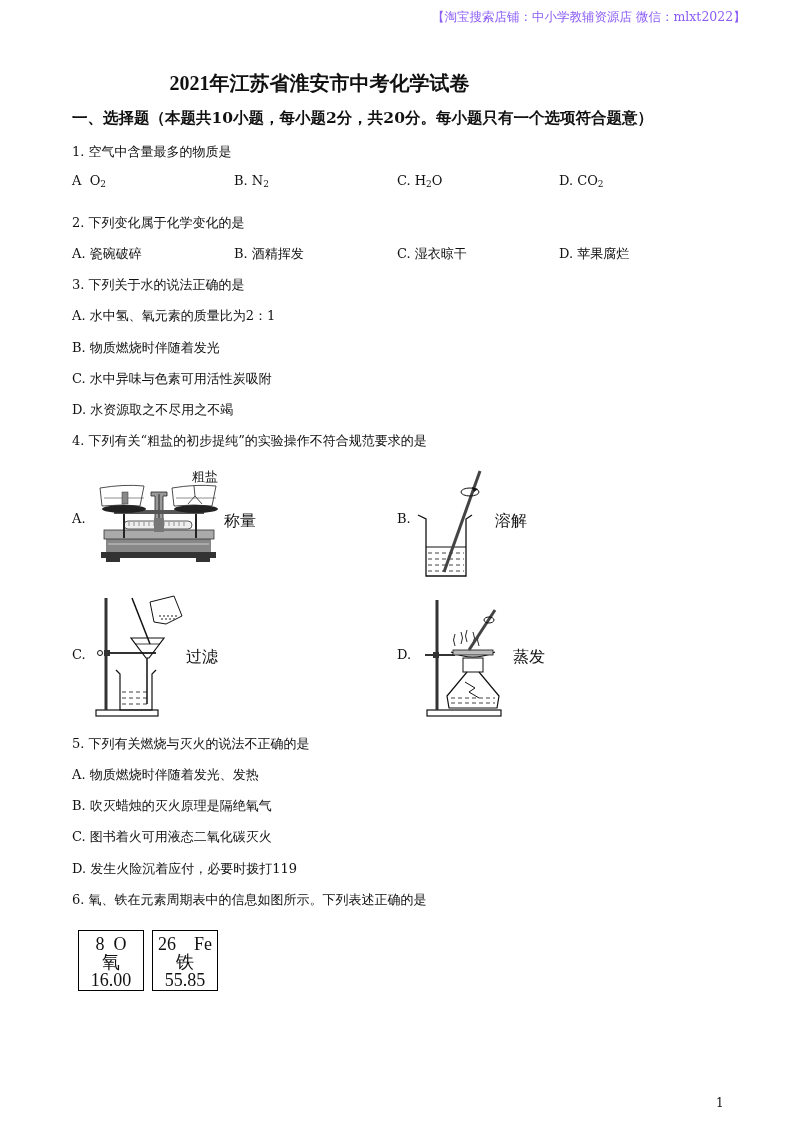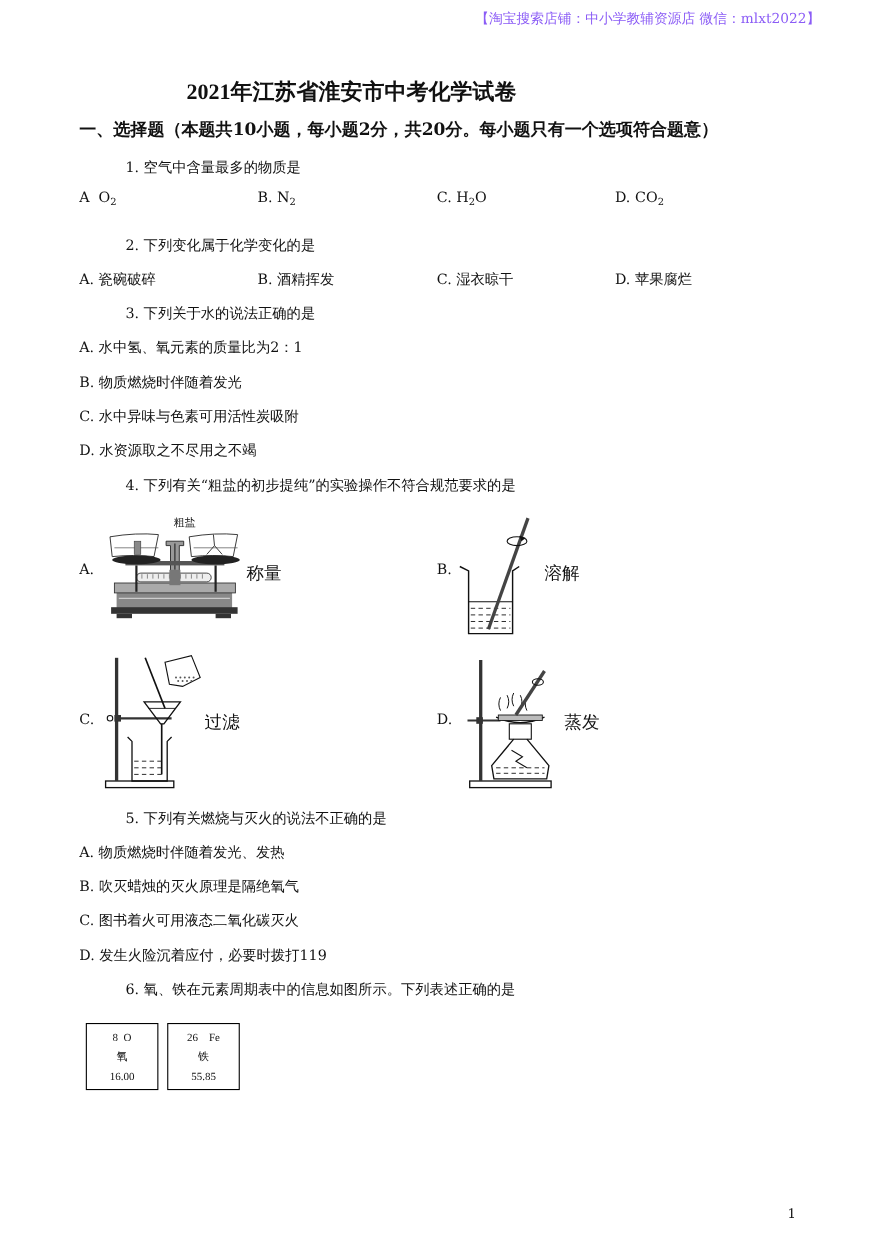--- a/index.html
+++ b/index.html
@@ -3,26 +3,26 @@
 <meta charset="utf-8">
 <style>
   html, body { margin:0; padding:0; background:#fff; }
   body { width:793px; height:1122px; position:relative; overflow:hidden;
          font-family:"DejaVu Serif","Liberation Serif",serif; color:#111; }
   .abs { position:absolute; }
   .watermark { top:9px; left:432px; font-size:12.5px; color:#8b5cf6; white-space:nowrap; }
   .title { top:70px; left:0; width:639px; text-align:center; font-size:20px; font-weight:bold;
            font-family:"Liberation Serif","DejaVu Serif",serif; }
   .section { top:108px; left:72px; font-size:15.5px; font-weight:bold; white-space:nowrap; }
-  .q { font-size:13px; white-space:nowrap;margin-left:42px; }
+  .q { font-size:13px; white-space:nowrap; }
   .opt { font-size:13px; white-space:nowrap; }
   sub { font-size:9px; vertical-align:-2px; line-height:0; }
   .cap { font-size:16px; white-space:nowrap; }
   .elbox { border:1.3px solid #000; width:66px; height:61px; text-align:center;
-           font-family:"Liberation Serif","DejaVu Serif",serif; font-size:10px; line-height:18px; padding-top:4px; box-sizing:border-box; }
+           font-family:"Liberation Serif","DejaVu Serif",serif; font-size:18px; line-height:18px; padding-top:4px; box-sizing:border-box; }
   .pagenum { top:1096px; left:716px; font-size:12px; }
   svg { position:absolute; overflow:visible; }
 </style>
 </head>
 <body>
 
 <div class="abs watermark">【淘宝搜索店铺：中小学教辅资源店  微信：mlxt2022】</div>
 <div class="abs title">2021年江苏省淮安市中考化学试卷</div>
 <div class="abs section">一、选择题（本题共10小题，每小题2分，共20分。每小题只有一个选项符合题意）</div>
 
@@ -40,21 +40,21 @@
 
 <div class="abs q" style="top:276px;left:72px">3. 下列关于水的说法正确的是</div>
 <div class="abs opt" style="top:307px;left:72px">A.  水中氢、氧元素的质量比为2：1</div>
 <div class="abs opt" style="top:339px;left:72px">B.  物质燃烧时伴随着发光</div>
 <div class="abs opt" style="top:370px;left:72px">C.  水中异味与色素可用活性炭吸附</div>
 <div class="abs opt" style="top:401px;left:72px">D.  水资源取之不尽用之不竭</div>
 
 <div class="abs q" style="top:432px;left:72px">4. 下列有关“粗盐的初步提纯”的实验操作不符合规范要求的是</div>
 
 <div class="abs opt" style="top:511px;left:72px">A.</div>
-<div class="abs cap" style="top:468px;left:158px;font-size:10px">粗盐</div>
+<div class="abs cap" style="top:468px;left:192px;font-size:13px">粗盐</div>
 <svg style="left:96px;top:484px" width="125" height="80" viewBox="0 0 125 80">
 
   <rect x="10" y="54" width="105" height="18" fill="#888"></rect>
   <rect x="5" y="68" width="115" height="6" fill="#333"></rect>
   <rect x="10" y="74" width="14" height="4" fill="#333"></rect>
   <rect x="100" y="74" width="14" height="4" fill="#333"></rect>
   <line x1="12" y1="60" x2="113" y2="60" stroke="#ccc" stroke-width="1"></line>
   <rect x="8" y="46" width="110" height="9" fill="#aaa" stroke="#333" stroke-width="0.8"></rect>
 
   <rect x="28" y="37" width="68" height="8" rx="4" fill="#eee" stroke="#333" stroke-width="0.8"></rect>

